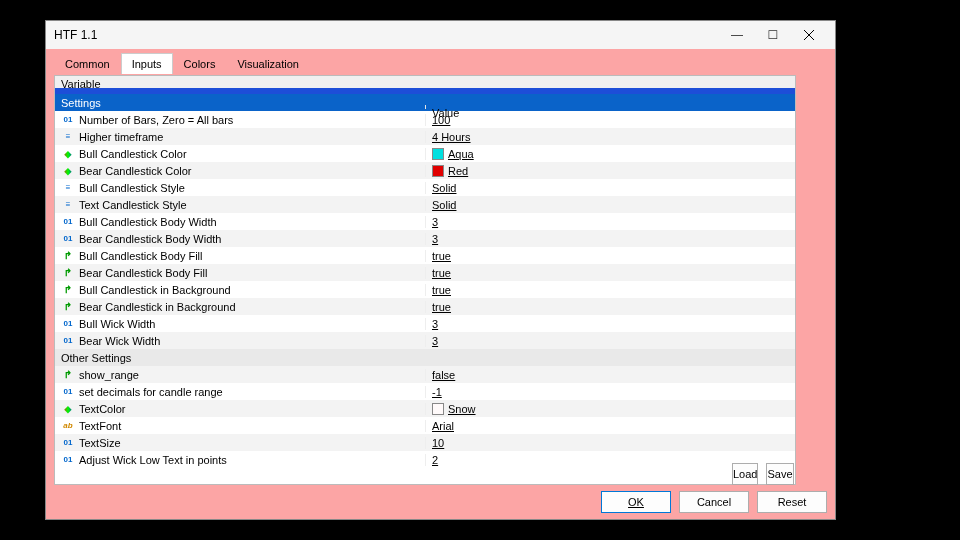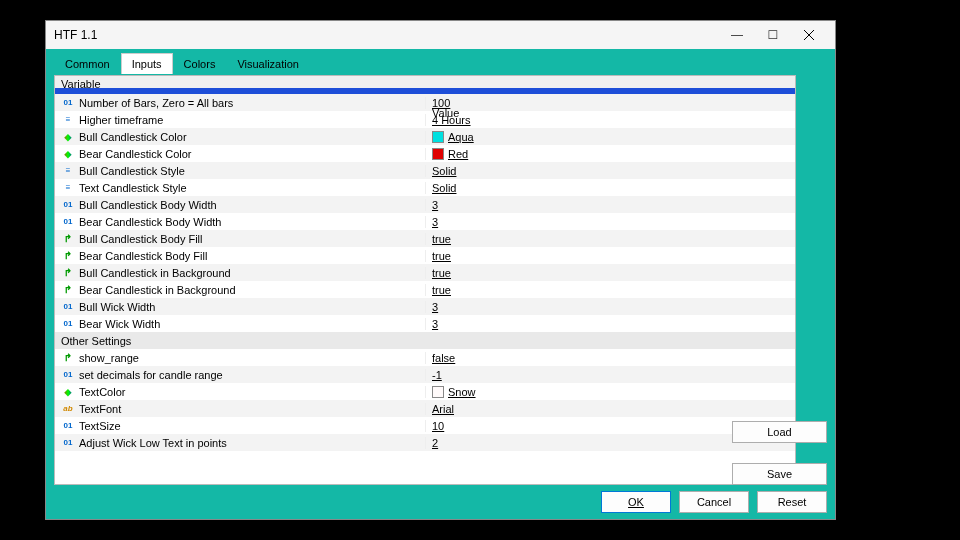--- a/index.html
+++ b/index.html
@@ -1,20 +1,20 @@
 <!DOCTYPE html>
 <html><head>
 <meta charset="utf-8">
 <style>
   * { margin: 0; padding: 0; box-sizing: border-box; }
   html, body { width: 960px; height: 540px; overflow: hidden; }
   body { background: #000; font-family: "Segoe UI", Arial, sans-serif; font-size: 11px; color: #000; }
   .window {
     position: absolute; left: 45px; top: 20px; width: 791px; height: 500px;
-    background: #14b8a6; border: 1px solid #888;
+    background: #fca5a5; border: 1px solid #888;
   }
   .titlebar {
     height: 28px; display: flex; align-items: center; padding: 0 8px;
     background: #f5f5f5;
   }
   .titlebar .title { flex: 1; font-size: 12px; }
   .titlebar .ctrl { width: 36px; height: 24px; display: flex; align-items: center; justify-content: center; font-size: 12px; color: #333; }
   .titlebar .ctrl.close svg { width: 10px; height: 10px; }
   .tabs {
     display: flex; padding: 4px 8px 0 8px; gap: 0;
@@ -56,21 +56,21 @@
   .t-int { color: #0066cc; }
   .t-enum { color: #0066cc; }
   .t-color { background: linear-gradient(90deg,#f00,#0f0,#00f); -webkit-background-clip: text; color: transparent; font-size: 9px; }
   .t-bool { color: #009a00; font-size: 10px; }
   .t-str { color: #d08800; font-style: italic; }
   .swatch {
     width: 12px; height: 12px; border: 1px solid #888; display: inline-block;
   }
   .side-buttons {
     position: absolute; right: 0; bottom: 0; width: 95px;
-    display: flex; flex-direction: column; gap: 20px;
+    display: flex; flex-direction: row; gap: 8px;
   }
   .btn {
     height: 22px; background: #fdfdfd; border: 1px solid #adadad;
     font-size: 11px; display: flex; align-items: center; justify-content: center;
     font-family: inherit;
   }
   .btn.primary { border-color: #0078d7; text-decoration: underline; }
   .bottom-buttons {
     position: absolute; right: 8px; bottom: 6px; display: flex; gap: 8px;
   }
@@ -99,20 +99,24 @@
       <div class="tab">Visualization</div>
     </div>
 
   <div class="content-area">
     <div class="grid-wrap">
       <div class="grid-header">
         <div class="col-var">Variable</div>
         <div class="col-val">Value</div>
       </div>
       <div id="rows">
+          <div class="row section">
+            <div class="cv">Settings</div>
+            <div class="cval"></div>
+          </div>
           <div class="row">
             <div class="cv">
               <span class="type-badge t-int">01</span>
               <span>Number of Bars, Zero = All bars</span>
             </div>
             <div class="cval">
               <span>100</span>
             </div>
           </div>
           <div class="row">

